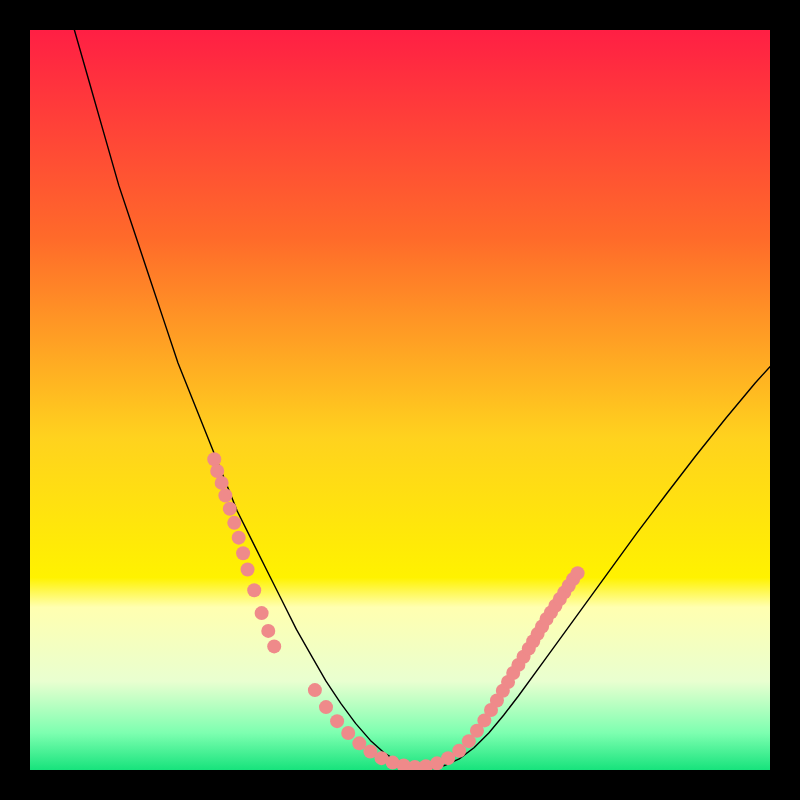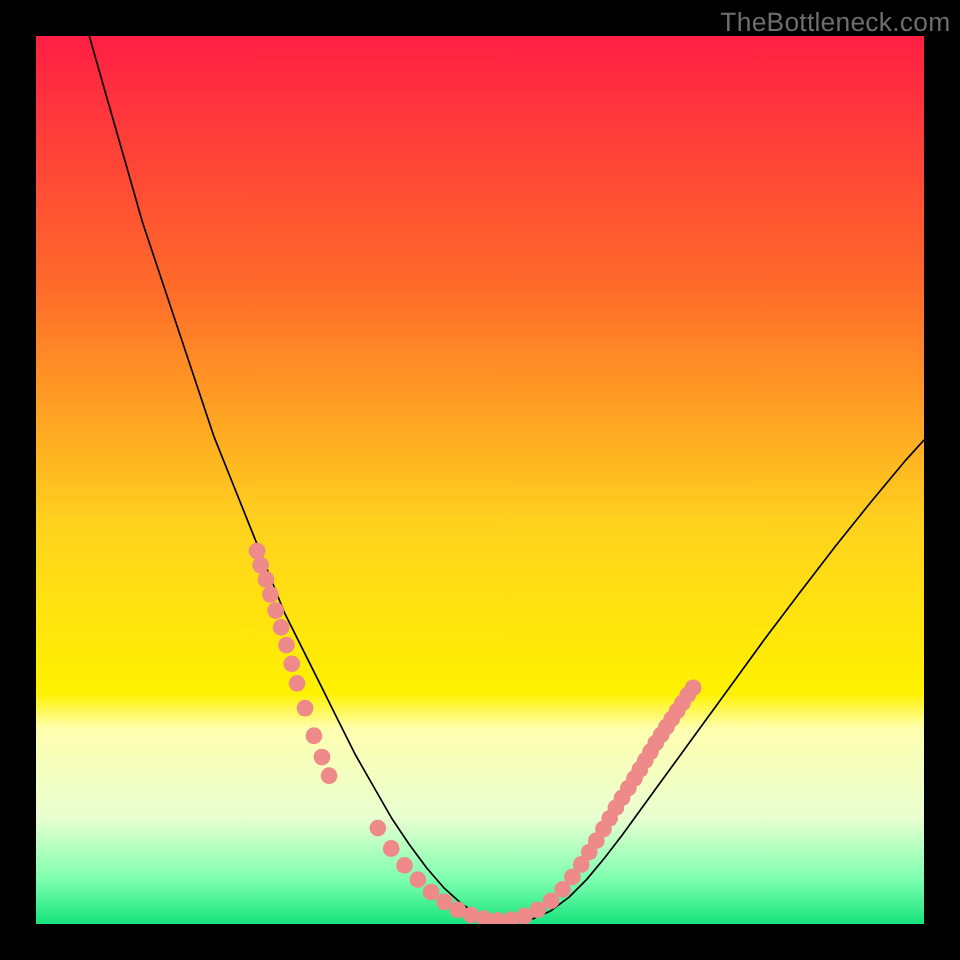--- a/index.html
+++ b/index.html
@@ -106,14 +106,13 @@
           <circle cx="520.96" cy="582.38" r="7" fill="#ef8a8a"></circle>
           <circle cx="525.40" cy="575.72" r="7" fill="#ef8a8a"></circle>
           <circle cx="529.84" cy="569.06" r="7" fill="#ef8a8a"></circle>
           <circle cx="534.28" cy="562.40" r="7" fill="#ef8a8a"></circle>
           <circle cx="538.72" cy="555.74" r="7" fill="#ef8a8a"></circle>
           <circle cx="543.16" cy="549.08" r="7" fill="#ef8a8a"></circle>
           <circle cx="547.60" cy="543.16" r="7" fill="#ef8a8a"></circle>
         </g>
       </svg>
   </div>
-  <div class="watermark">TheBottleneck.com</div>
 </div>
 
 </body></html>

